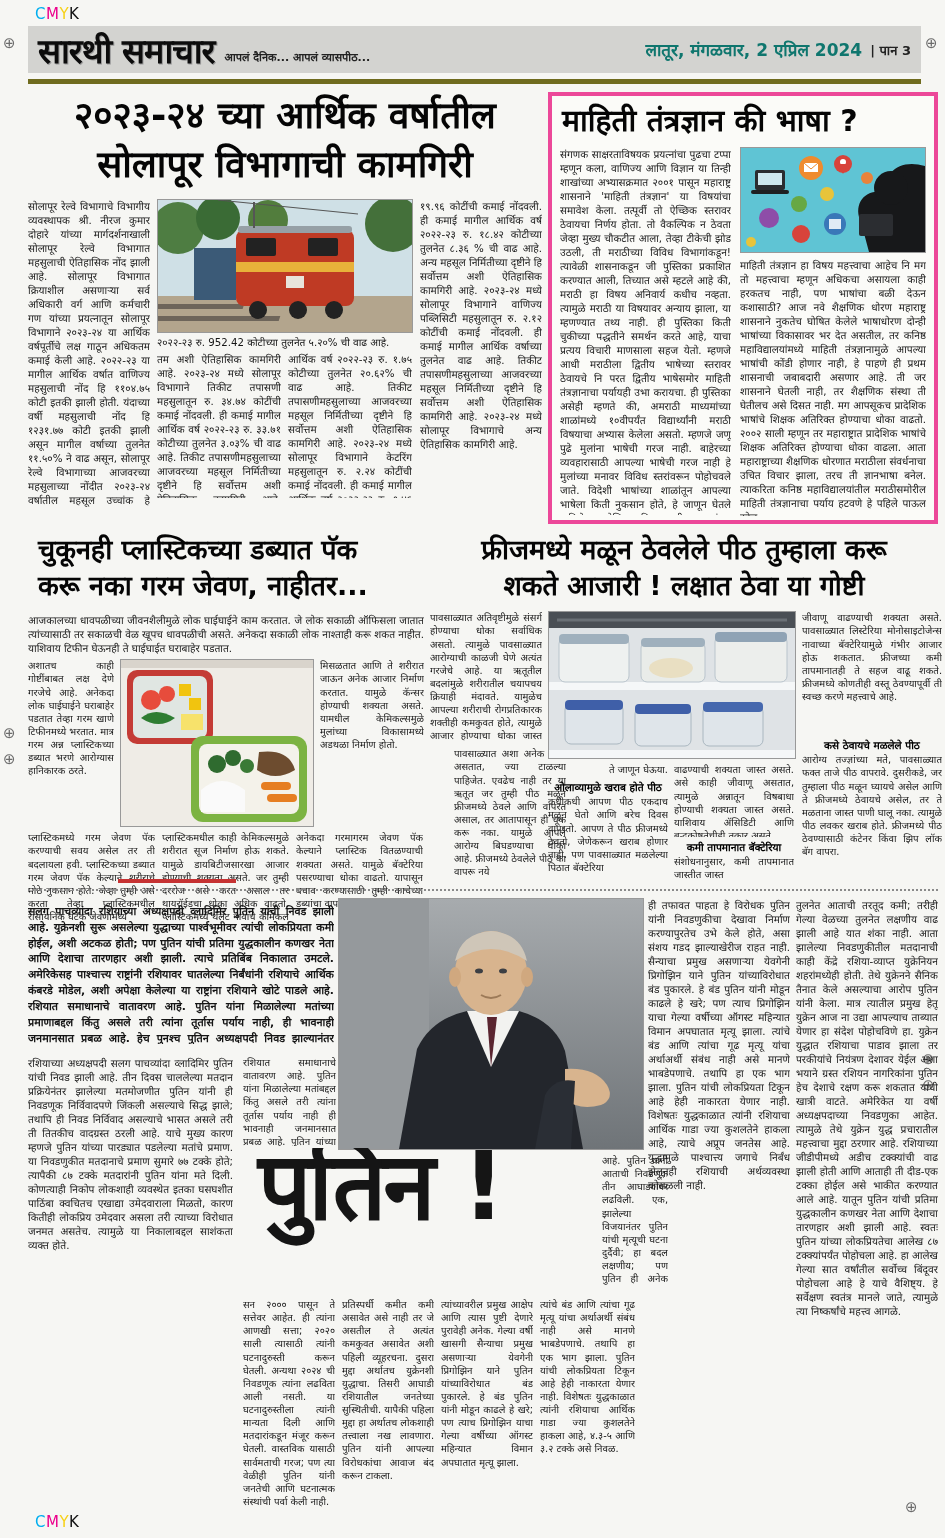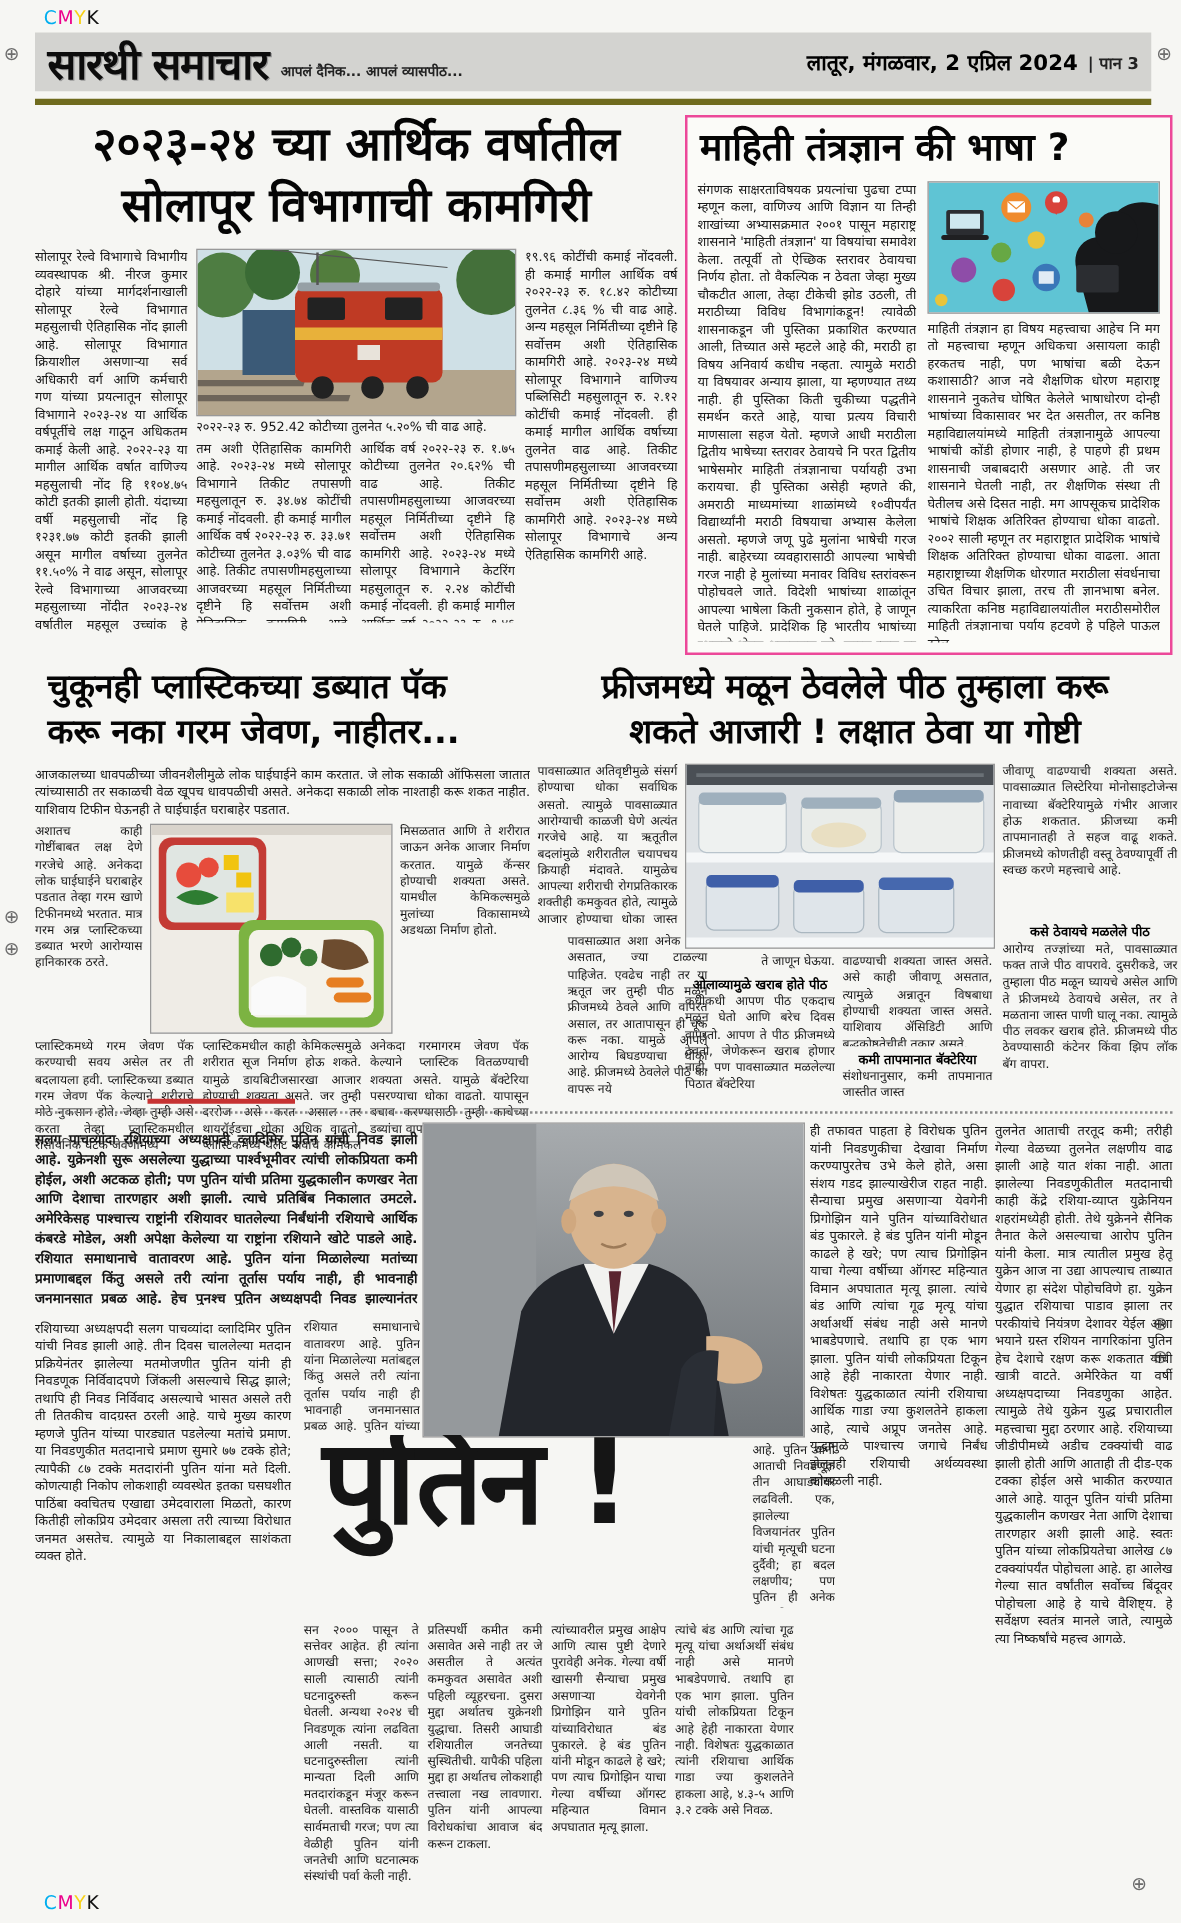--- a/index.html
+++ b/index.html
@@ -6,21 +6,21 @@
   body{width:945px;height:1538px;background:#f6f6f3;font-family:"DejaVu Sans",sans-serif;position:relative;color:#151515;}
   #page{position:absolute;inset:0;overflow:hidden;}
   .abs{position:absolute;}
   .reg{position:absolute;color:#6d6d6d;font-size:15px;line-height:1;}
   .cmyk{position:absolute;font-size:15px;font-weight:normal;letter-spacing:0.5px;}
   .cmyk .c{color:#00aeef}.cmyk .m{color:#ec008c}.cmyk .y{color:#f7d117}.cmyk .k{color:#111}
   
   .masthead{left:28px;top:26px;width:893px;height:47px;background:#d3d3d0;display:flex;align-items:center;padding:0 10px;box-sizing:border-box;}
   .mast-title{font-size:34px;font-weight:900;letter-spacing:-1px;color:#0c0c0c;text-shadow:1px 1px 0 #9a9a9a;white-space:nowrap;}
   .mast-tag{font-size:11px;font-weight:bold;color:#222;margin:14px 0 0 10px;white-space:nowrap;}
-  .mast-date{margin-left:auto;font-size:17px;font-weight:900;color:#000000;white-space:nowrap;}
+  .mast-date{margin-left:auto;font-size:17px;font-weight:900;color:#0f766e;white-space:nowrap;}
   .mast-page{font-size:13px;font-weight:bold;color:#222;margin-left:8px;white-space:nowrap;}
   .olive-rule{left:28px;top:79px;width:893px;height:5px;background:#6f6b1e;}
   
   .bcol{font-size:10.3px;line-height:1.36;text-align:justify;overflow:hidden;color:#181818;}
   .bcol-sm{font-size:9.8px;line-height:1.34;text-align:justify;overflow:hidden;color:#181818;}
   .sub{font-weight:bold;text-align:center;font-size:10.4px;margin:3px 0 1px 0;color:#000;}
   .hl{font-weight:800;color:#050505;text-align:center;line-height:1.32;}
   .imgbox{border:1px solid #999;overflow:hidden;background:#ddd;}
   .caption{font-size:10.2px;text-align:justify;line-height:1.3;margin-top:3px;}
   .dotted{left:28px;top:889px;width:910px;border-top:2px dotted #8a8a8a;height:0;}
@@ -86,21 +86,21 @@
         <div class="caption">२०२२-२३ रु. 952.42 कोटीच्या तुलनेत ५.२०% ची वाढ आहे.</div>
         <div style="display:flex;gap:7px;margin-top:3px;">
           <div class="bcol" style="width:124px;height:146px;">तम अशी ऐतिहासिक कामगिरी आहे. २०२३-२४ मध्ये सोलापूर विभागाने तिकीट तपासणी महसुलातून रु. ३४.७४ कोटींची कमाई नोंदवली. ही कमाई मागील आर्थिक वर्ष २०२२-२३ रु. ३३.७१ कोटीच्या तुलनेत ३.०३% ची वाढ आहे. तिकीट तपासणीमहसुलाच्या आजवरच्या महसूल निर्मितीच्या दृष्टीने हि सर्वोत्तम अशी ऐतिहासिक कामगिरी आहे. २०२३-२४ मध्ये सोलापूर विभागाने अन्य महसुलातून रु.</div>
           <div class="bcol" style="width:124px;height:146px;">आर्थिक वर्ष २०२२-२३ रु. १.७५ कोटीच्या तुलनेत २०.६२% ची वाढ आहे. तिकीट तपासणीमहसुलाच्या आजवरच्या महसूल निर्मितीच्या दृष्टीने हि सर्वोत्तम अशी ऐतिहासिक कामगिरी आहे. २०२३-२४ मध्ये सोलापूर विभागाने केटरिंग महसुलातून रु. २.२४ कोटींची कमाई नोंदवली. ही कमाई मागील आर्थिक वर्ष २०२२-२३ रु. १.४६ कोटीच्या तुलनेत ५२.९०% ची वाढ आहे. केटरिंग महसुलाच्या आजवरच्या महसूल निर्मितीच्या दृष्टीने हि सर्वोत्तम अशी ऐतिहासिक कामगिरी आहे.</div>
         </div>
       </div>
       <div class="bcol" style="width:122px;height:308px;">१९.९६ कोटींची कमाई नोंदवली. ही कमाई मागील आर्थिक वर्ष २०२२-२३ रु. १८.४२ कोटीच्या तुलनेत ८.३६ % ची वाढ आहे. अन्य महसूल निर्मितीच्या दृष्टीने हि सर्वोत्तम अशी ऐतिहासिक कामगिरी आहे. २०२३-२४ मध्ये सोलापूर विभागाने वाणिज्य पब्लिसिटी महसुलातून रु. २.१२ कोटींची कमाई नोंदवली. ही कमाई मागील आर्थिक वर्षाच्या तुलनेत वाढ आहे. तिकीट तपासणीमहसुलाच्या आजवरच्या महसूल निर्मितीच्या दृष्टीने हि सर्वोत्तम अशी ऐतिहासिक कामगिरी आहे. २०२३-२४ मध्ये सोलापूर विभागाचे अन्य ऐतिहासिक कामगिरी आहे.</div>
     </div>
   </div>
 
-  <div class="abs" style="left:548px;top:92px;width:390px;height:432px;border:2px solid #ec4899;box-sizing:border-box;padding:5px 8px;background:#fbfbf8;">
+  <div class="abs" style="left:548px;top:92px;width:390px;height:432px;border:4px solid #ec4899;box-sizing:border-box;padding:5px 8px;background:#fbfbf8;">
     <div class="hl" style="font-size:30px;text-align:left;margin:0 0 6px 2px;">माहिती तंत्रज्ञान की भाषा ?</div>
     <div style="display:flex;gap:9px;height:368px;">
       <div class="bcol" style="width:178px;height:368px;">संगणक साक्षरताविषयक प्रयत्नांचा पुढचा टप्पा म्हणून कला, वाणिज्य आणि विज्ञान या तिन्ही शाखांच्या अभ्यासक्रमात २००१ पासून महाराष्ट्र शासनाने 'माहिती तंत्रज्ञान' या विषयांचा समावेश केला. तत्पूर्वी तो ऐच्छिक स्तरावर ठेवायचा निर्णय होता. तो वैकल्पिक न ठेवता जेव्हा मुख्य चौकटीत आला, तेव्हा टीकेची झोड उठली, ती मराठीच्या विविध विभागांकडून! त्यावेळी शासनाकडून जी पुस्तिका प्रकाशित करण्यात आली, तिच्यात असे म्हटले आहे की, मराठी हा विषय अनिवार्य कधीच नव्हता. त्यामुळे मराठी या विषयावर अन्याय झाला, या म्हणण्यात तथ्य नाही. ही पुस्तिका किती चुकीच्या पद्धतीने समर्थन करते आहे, याचा प्रत्यय विचारी माणसाला सहज येतो. म्हणजे आधी मराठीला द्वितीय भाषेच्या स्तरावर ठेवायचे नि परत द्वितीय भाषेसमोर माहिती तंत्रज्ञानाचा पर्यायही उभा करायचा. ही पुस्तिका असेही म्हणते की, अमराठी माध्यमांच्या शाळांमध्ये १०वीपर्यंत विद्यार्थ्यांनी मराठी विषयाचा अभ्यास केलेला असतो. म्हणजे जणू पुढे मुलांना भाषेची गरज नाही. बाहेरच्या व्यवहारासाठी आपल्या भाषेची गरज नाही हे मुलांच्या मनावर विविध स्तरांवरून पोहोचवले जाते. विदेशी भाषांच्या शाळांतून आपल्या भाषेला किती नुकसान होते, हे जाणून घेतले पाहिजे. प्रादेशिक हि भारतीय भाषांच्या रक्षणाचे धोरण असावयास हवे, कारण त्याच तर आपल्या सांस्कृतिक वारशाशी बांधून ठेवतात.</div>
       <div style="width:186px;">
         <div class="imgbox" style="width:184px;height:104px;">
           <svg width="184" height="104" viewBox="0 0 184 104">
             <rect width="184" height="104" fill="#5fc4d4"></rect>
             <path d="M184 104 L184 18 C158 10 142 26 144 44 C122 40 112 58 120 74 L128 104 Z" fill="#17181a"></path>
             <circle cx="150" cy="40" r="17" fill="#17181a"></circle>
             <rect x="118" y="66" width="34" height="22" rx="2" fill="#2b2d31"></rect>

